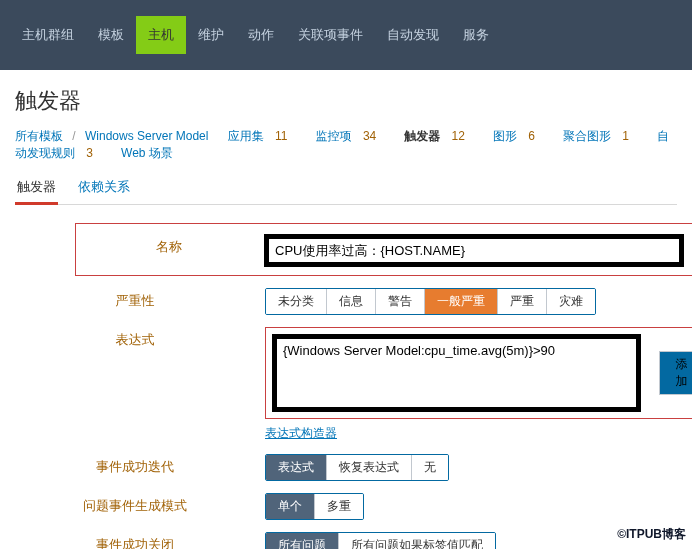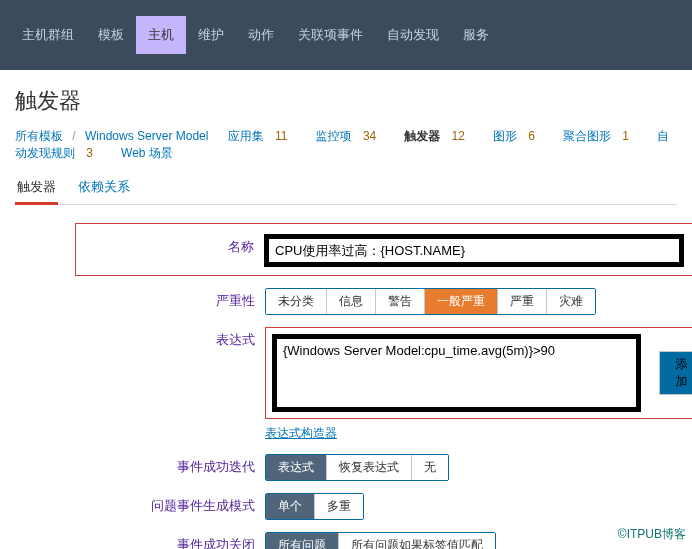--- a/index.html
+++ b/index.html
@@ -1,50 +1,50 @@
 <!DOCTYPE html>
 <html><head>
 <meta charset="utf-8">
 <style>
 * { box-sizing: border-box; margin: 0; padding: 0; }
 body { font-family: Arial, "Microsoft YaHei", sans-serif; font-size: 13px; color: #333; background: #fff; width: 692px; }
 .topnav { background: #3b4a5c; display: flex; padding: 16px 10px; }
 .topnav a { color: #c5d2e0; padding: 10px 12px; text-decoration: none; font-size: 13px; display: block; }
-.topnav a.active { background: #c4b5fd; color: #333; }
+.topnav a.active { background: #84cc16; color: #333; }
 .wrap { padding: 10px 15px; }
 h1.page-title { font-size: 22px; font-weight: normal; color: #333; margin: 6px 0 12px; }
 .breadcrumb { font-size: 12px; margin-bottom: 10px; }
 .breadcrumb a, .breadcrumb span { color: #0275b8; text-decoration: none; margin-right: 6px; }
 .breadcrumb .sep { color: #999; }
 .breadcrumb .rlabel { color: #333; }
 .breadcrumb .cnt { color: #a16207; margin-left: 2px; }
 .breadcrumb .active-crumb { color: #333; font-weight: bold; }
 .subtabs { border-bottom: 1px solid #d8d8d8; margin-bottom: 18px; }
 .subtabs a { display: inline-block; padding: 6px 2px; margin-right: 18px; color: #0275b8; text-decoration: none; font-size: 13px; }
 .subtabs a.active { color: #333; border-bottom: 3px solid #d03a2b; margin-bottom: -1px; }
 .form-row { display: flex; align-items: flex-start; margin-bottom: 12px; }
-.form-row > label { width: 250px; text-align: right; padding-right: 10px; padding-top: 4px; color: #4c1d95; font-size: 13px; flex-shrink: 0; }
+.form-row > label { width: 250px; text-align: center; padding-right: 10px; padding-top: 4px; color: #a16207; font-size: 13px; flex-shrink: 0; }
 .form-row .field { flex: 1; }
 input.txt, textarea.txt { border: 5px solid #000000; padding: 4px 6px; font-size: 13px; font-family: inherit; }
 input.wide { width: 420px; }
 .name-box { border: 1px solid #c94040; padding: 10px 8px 8px; display: inline-block; }
 .name-box .form-row { margin-bottom: 0; }
 .seg-group { display: inline-flex; border: 1px solid #0369a1; border-radius: 2px; overflow: hidden; }
 .seg { padding: 4px 12px; font-size: 12px; color: #333; background: #fff; border-right: 1px solid #c2c8cf; cursor: pointer; }
 .seg:last-child { border-right: none; }
 .seg.sel { background: #50647a; color: #fff; }
 .seg.sel-orange { background: #e77c2f; color: #fff; }
 .expr-wrap { border: 1px solid #c94040; padding: 6px; display: inline-block; }
 .expr-inner { display: flex; align-items: center; gap: 18px; }
 textarea.expr { width: 380px; height: 78px; resize: none; }
 .btn { border: 1px solid #c2c8cf; background: #0369a1; padding: 4px 10px; font-size: 12px; cursor: pointer; }
 .link { color: #0275b8; text-decoration: underline; cursor: pointer; font-size: 12px; margin-top: 28px; }
 .tag-row { display: flex; gap: 6px; align-items: center; }
 .tag-row input { width: 170px; }
-.watermark { position: fixed; right: 6px; bottom: 6px; color: #0f766e; font-size: 12px; }
+.watermark { position: fixed; right: 6px; bottom: 6px; color: #0f172a; font-size: 12px; font-weight: bold; }
 </style>
 </head>
 <body>
 
 <div class="topnav" id="topnav">
     <a href="#">主机群组</a>
     <a href="#">模板</a>
     <a href="#" class="active">主机</a>
     <a href="#">维护</a>
     <a href="#">动作</a>

